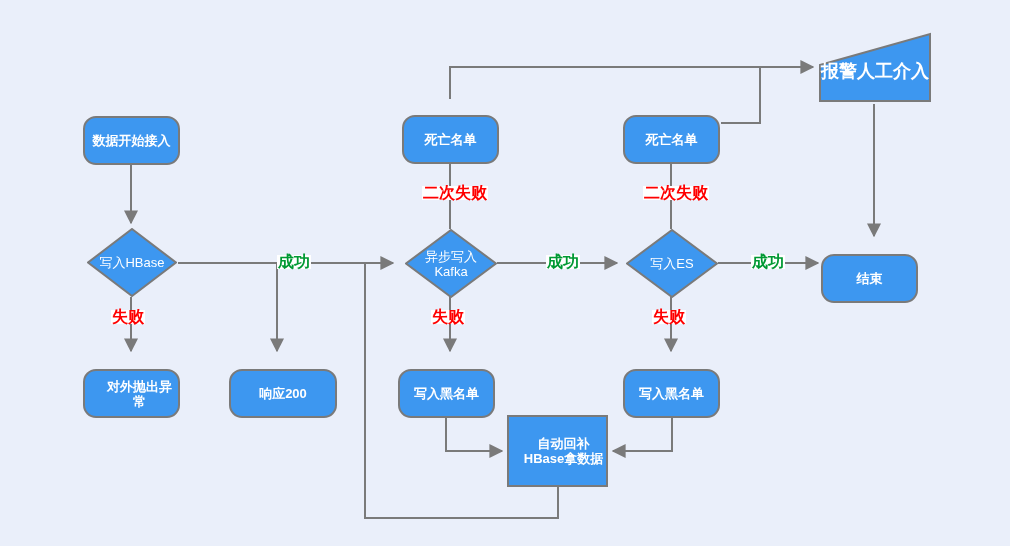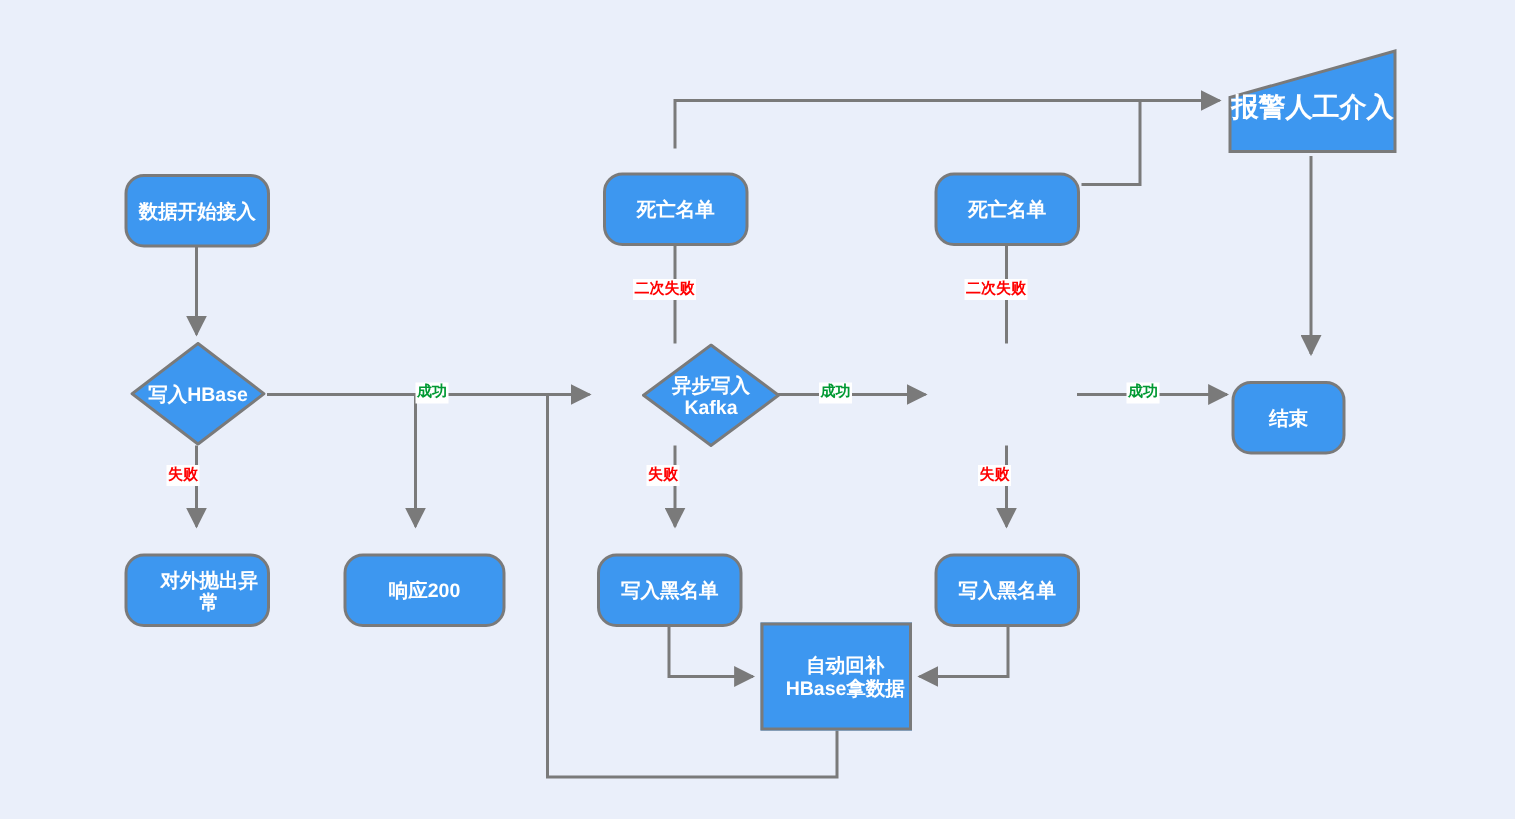--- a/index.html
+++ b/index.html
@@ -32,42 +32,42 @@
   .rect{border-radius:0;}
 
   .diamond{
     position:absolute;
     background:transparent;
     border:none;
     display:flex;
     align-items:center;
     justify-content:center;
     color:#fff;
-    font-weight:bold;
+    font-weight:normal;
     font-size:13px;
     line-height:15px;
     text-align:center;
     white-space:pre-line;
   }
   .diamond .dshape{
     position:absolute;left:0;top:0;width:100%;height:100%;
   }
   .diamond .dtext{position:relative;z-index:2;}
 
   .trapezoid{
     position:absolute;
     display:flex;align-items:center;justify-content:center;
     color:#fff;font-weight:bold;font-size:18px;text-align:center;
   }
   .trapezoid .tshape{position:absolute;left:0;top:0;width:100%;height:100%;}
   .trapezoid .ttext{position:relative;z-index:2;padding-top:6px;}
 
   .elabel{
     position:absolute;
-    font-size:10px;
+    font-size:16px;
     font-weight:bold;
     background:#ffffff;
     padding:0 1px;
     line-height:14px;
     white-space:nowrap;
   }
   .lbl-fail{color:#ff0000;}
   .lbl-ok{color:#009933;font-family:Liberation Serif, serif;}
 </style>
 </head>
@@ -133,54 +133,60 @@
   </div>
 
   <div class="node rounded" style="left:229px;top:353px;width:108px;height:49px;">
     <span>响应200</span>
   </div>
 
   <div class="node rounded" style="left:402px;top:99px;width:97px;height:49px;">
     <span>死亡名单</span>
   </div>
 
-  <div class="diamond" style="left:428px;top:229px;width:92px;height:69px;align-items:center;">
+  <div class="diamond" style="left:405px;top:229px;width:92px;height:69px;align-items:center;">
     <svg class="dshape" viewBox="0 0 92 69" preserveAspectRatio="none">
       <polygon points="46,1 91,34.5 46,68 1,34.5" fill="#3d97f0" stroke="#7a7a7a" stroke-width="2"></polygon>
     </svg>
     <span class="dtext">异步写入
 Kafka</span>
   </div>
 
   <div class="node rounded" style="left:398px;top:353px;width:97px;height:49px;">
     <span>写入黑名单</span>
   </div>
 
   <div class="node rounded" style="left:623px;top:99px;width:97px;height:49px;">
     <span>死亡名单</span>
   </div>
 
+  <div class="diamond" style="left:626px;top:229px;width:92px;height:69px;">
+    <svg class="dshape" viewBox="0 0 92 69" preserveAspectRatio="none">
+      <polygon points="46,1 91,34.5 46,68 1,34.5" fill="#3d97f0" stroke="#7a7a7a" stroke-width="2"></polygon>
+    </svg>
+    <span class="dtext">写入ES</span>
+  </div>
 
   <div class="node rounded" style="left:623px;top:353px;width:97px;height:49px;">
     <span>写入黑名单</span>
   </div>
 
   <div class="node rect" style="left:507px;top:415px;width:101px;height:72px;padding-left:12px;">
     <span>自动回补
 HBase拿数据</span>
   </div>
 
   <div class="trapezoid" style="left:817px;top:31px;width:116px;height:73px;">
     <svg class="tshape" viewBox="0 0 116 73" preserveAspectRatio="none">
       <polygon points="3,34 113,3 113,70 3,70" fill="#3d97f0" stroke="#7a7a7a" stroke-width="2"></polygon>
     </svg>
     <span class="ttext">报警人工介入</span>
   </div>
 
-  <div class="node rounded" style="left:821px;top:238px;width:76px;height:49px;">
+  <div class="node rounded" style="left:821px;top:238px;width:97px;height:49px;">
     <span>结束</span>
   </div>
 
   <div class="elabel lbl-fail" style="left:111px;top:310px;">失败</div>
 
   <div class="elabel lbl-ok" style="left:277px;top:255px;">成功</div>
 
   <div class="elabel lbl-fail" style="left:422px;top:186px;">二次失败</div>
 
   <div class="elabel lbl-fail" style="left:431px;top:310px;">失败</div>

